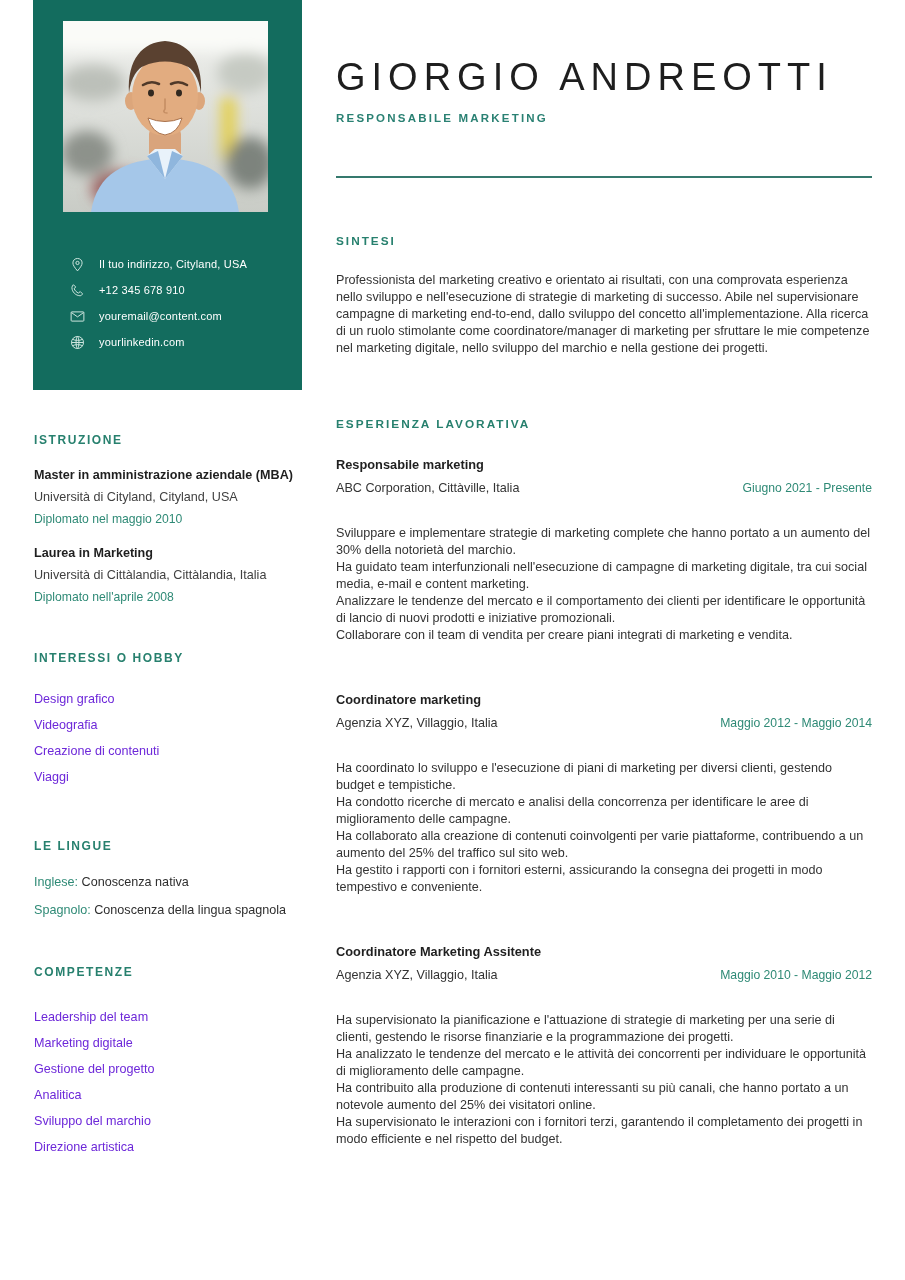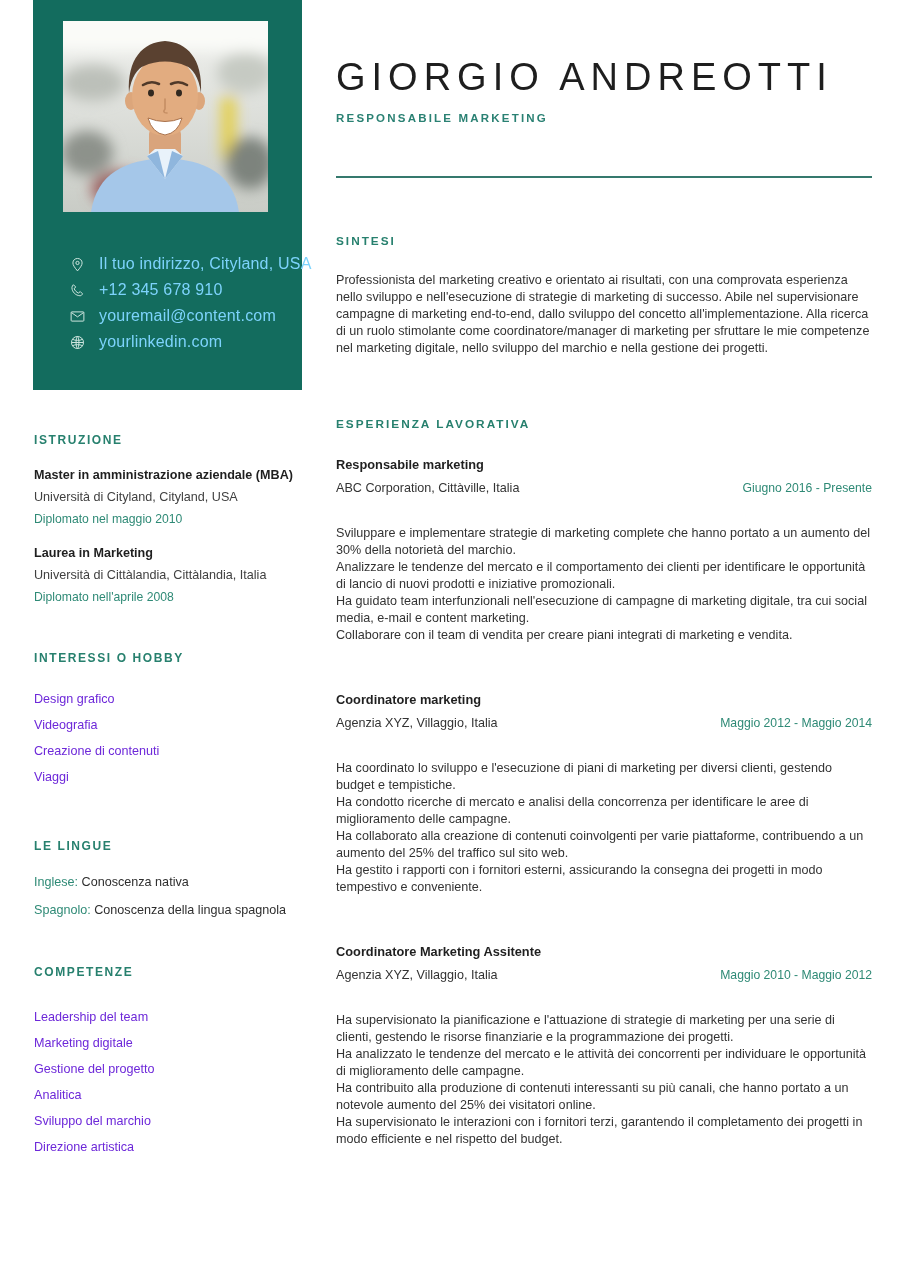--- a/index.html
+++ b/index.html
@@ -19,21 +19,21 @@
   }
   .photo {
     position: absolute; left: 30px; top: 21px; width: 205px; height: 191px;
     overflow: hidden;
   }
   .photo svg { display: block; width: 205px; height: 191px; }
   .contact { position: absolute; left: 36px; top: 251px; list-style: none; width: 220px; }
   .contact li { display: flex; align-items: center; height: 26px; }
   .cicon { width: 17px; height: 17px; flex: 0 0 17px; margin-right: 13px; display: inline-flex; }
   .cicon svg { width: 17px; height: 17px; stroke: #cfe7e0; fill: none; stroke-width: 1.4; }
-  .ctext { font-size: 16px; color: #7dd3fc; letter-spacing: 0.2px; white-space: nowrap; }
+  .ctext { font-size: 11px; color: #ffffff; letter-spacing: 0.2px; white-space: nowrap; }
 
   
   .left-col { position: absolute; left: 34px; top: 430px; width: 270px; }
   .shead {
     font-size: 12px; font-weight: 700; letter-spacing: 1.6px;
     color: #27806e; text-transform: uppercase;
   }
   .shead.first { margin-top: 3px; }
   .edu { margin-top: 21px; }
   .edu + .edu { margin-top: 20px; }
@@ -220,26 +220,26 @@
 
     <h3 class="mhead summary-h">SINTESI</h3>
     <p class="summary">Professionista del marketing creativo e orientato ai risultati, con una comprovata esperienza nello sviluppo e nell'esecuzione di strategie di marketing di successo. Abile nel supervisionare campagne di marketing end-to-end, dallo sviluppo del concetto all'implementazione. Alla ricerca di un ruolo stimolante come coordinatore/manager di marketing per sfruttare le mie competenze nel marketing digitale, nello sviluppo del marchio e nella gestione dei progetti.</p>
 
     <h3 class="mhead exp-h">ESPERIENZA LAVORATIVA</h3>
 
     <section class="job first">
       <div class="job-title">Responsabile marketing</div>
       <div class="job-meta">
         <span class="job-company">ABC Corporation, Cittàville, Italia</span>
-        <span class="job-dates">Giugno 2016 - Presente</span>
+        <span class="job-dates">Giugno 2021 - Presente</span>
       </div>
       <div class="job-desc">
         <p>Sviluppare e implementare strategie di marketing complete che hanno portato a un aumento del 30% della notorietà del marchio.</p>
+        <p>Ha guidato team interfunzionali nell'esecuzione di campagne di marketing digitale, tra cui social media, e-mail e content marketing.</p>
         <p>Analizzare le tendenze del mercato e il comportamento dei clienti per identificare le opportunità di lancio di nuovi prodotti e iniziative promozionali.</p>
-        <p>Ha guidato team interfunzionali nell'esecuzione di campagne di marketing digitale, tra cui social media, e-mail e content marketing.</p>
         <p>Collaborare con il team di vendita per creare piani integrati di marketing e vendita.</p>
       </div>
     </section>
 
     <section class="job">
       <div class="job-title">Coordinatore marketing</div>
       <div class="job-meta">
         <span class="job-company">Agenzia XYZ, Villaggio, Italia</span>
         <span class="job-dates">Maggio 2012 - Maggio 2014</span>
       </div>

